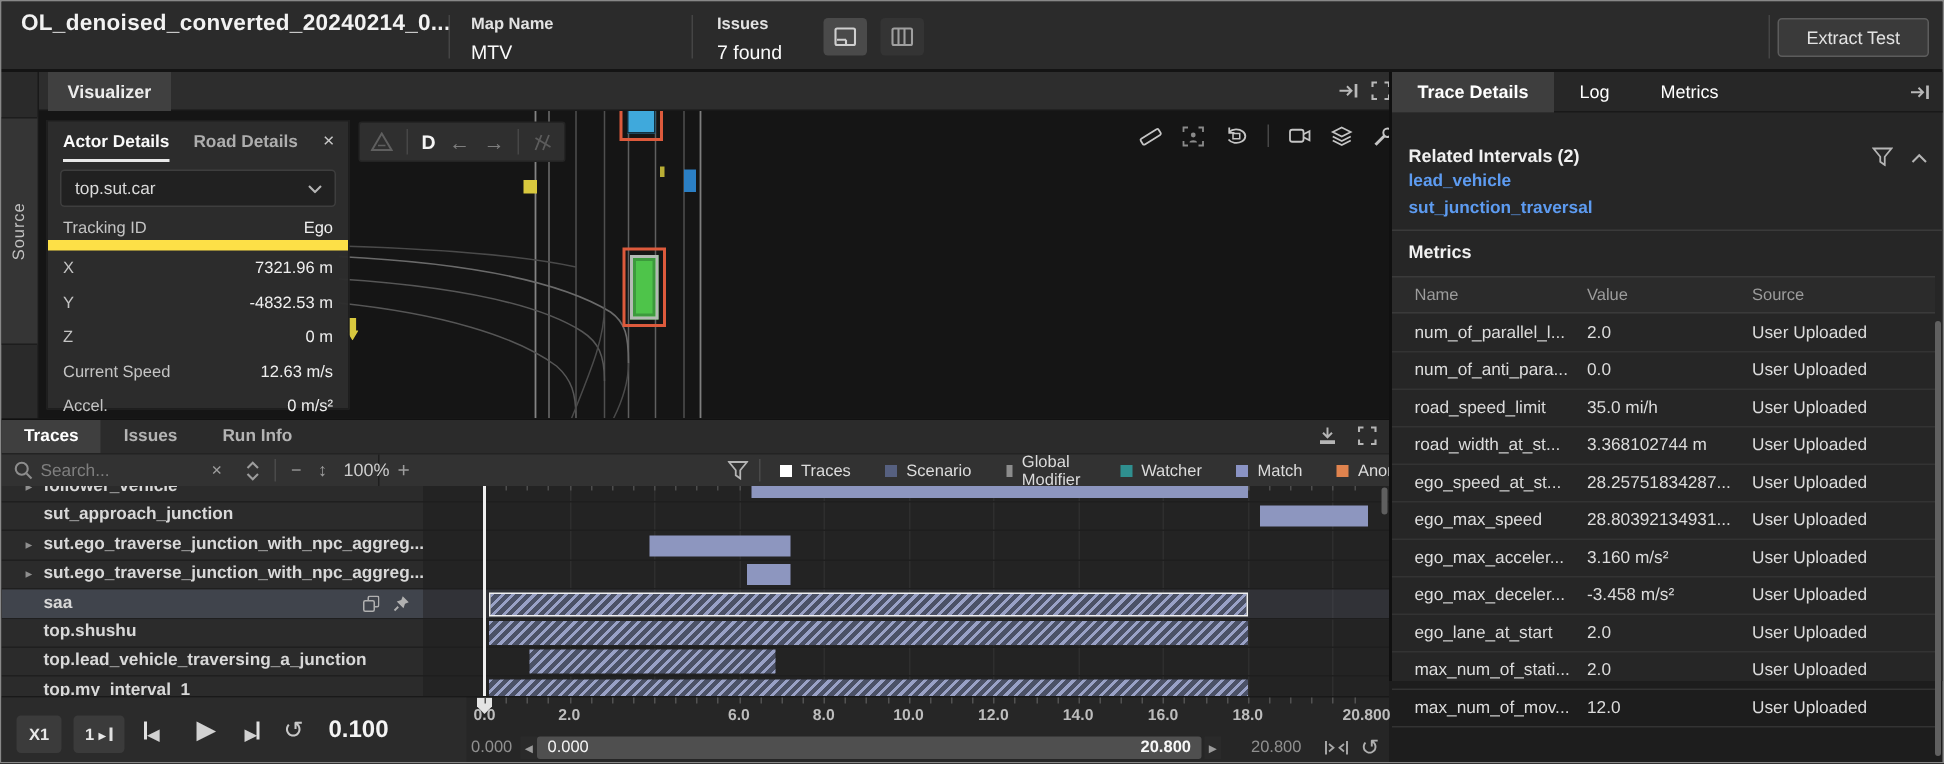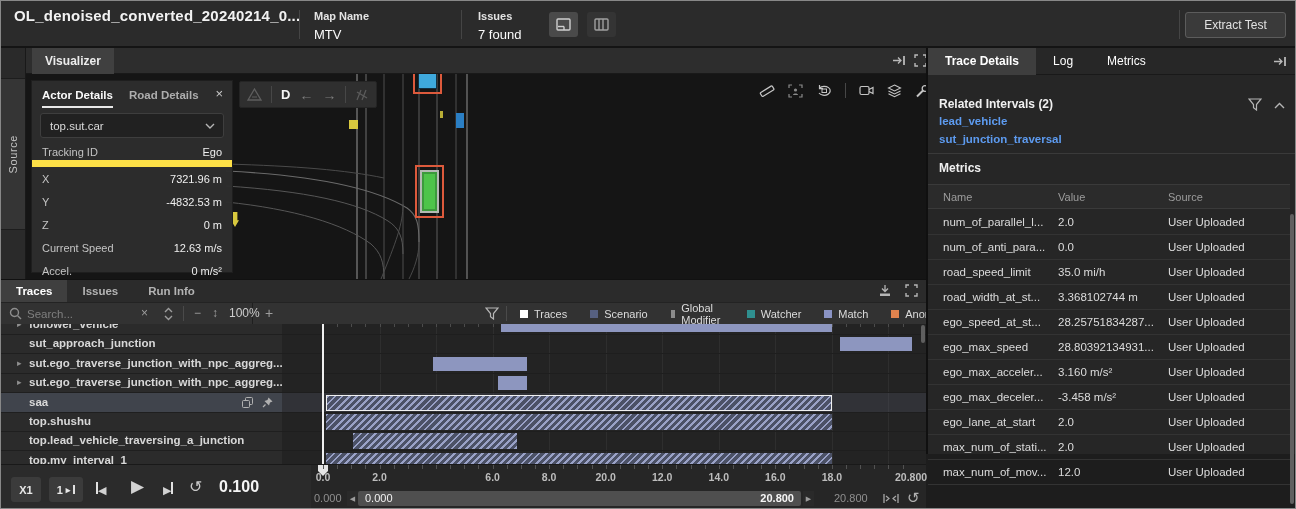--- a/index.html
+++ b/index.html
@@ -596,21 +596,21 @@
           <div class="ax-tick" style="left: 520.86px;"></div>
           <div class="ax-tick" style="left: 534.995px;"></div>
           <div class="ax-tick" style="left: 549.13px;"></div>
           <div class="ax-tick" style="left: 563.265px;"></div>
           <div class="ax-tick" style="left: 577.4px;"></div>
           <div class="ax-tick" style="left: 591.535px;"></div>
           <span class="ax-label" style="left: 12px;">0.0</span>
           <span class="ax-label" style="left: 68.54px;">2.0</span>
           <span class="ax-label" style="left: 181.62px;">6.0</span>
           <span class="ax-label" style="left: 238.16px;">8.0</span>
-          <span class="ax-label" style="left: 294.7px;">20.0</span>
+          <span class="ax-label" style="left: 294.7px;">10.0</span>
           <span class="ax-label" style="left: 351.24px;">12.0</span>
           <span class="ax-label" style="left: 407.78px;">14.0</span>
           <span class="ax-label" style="left: 464.32px;">16.0</span>
           <span class="ax-label" style="left: 520.86px;">18.0</span>
           <span class="ax-label" style="left: 600.016px;">20.800</span>
         </div>
     </div>
   </div>
 
   <div class="right-panel">

